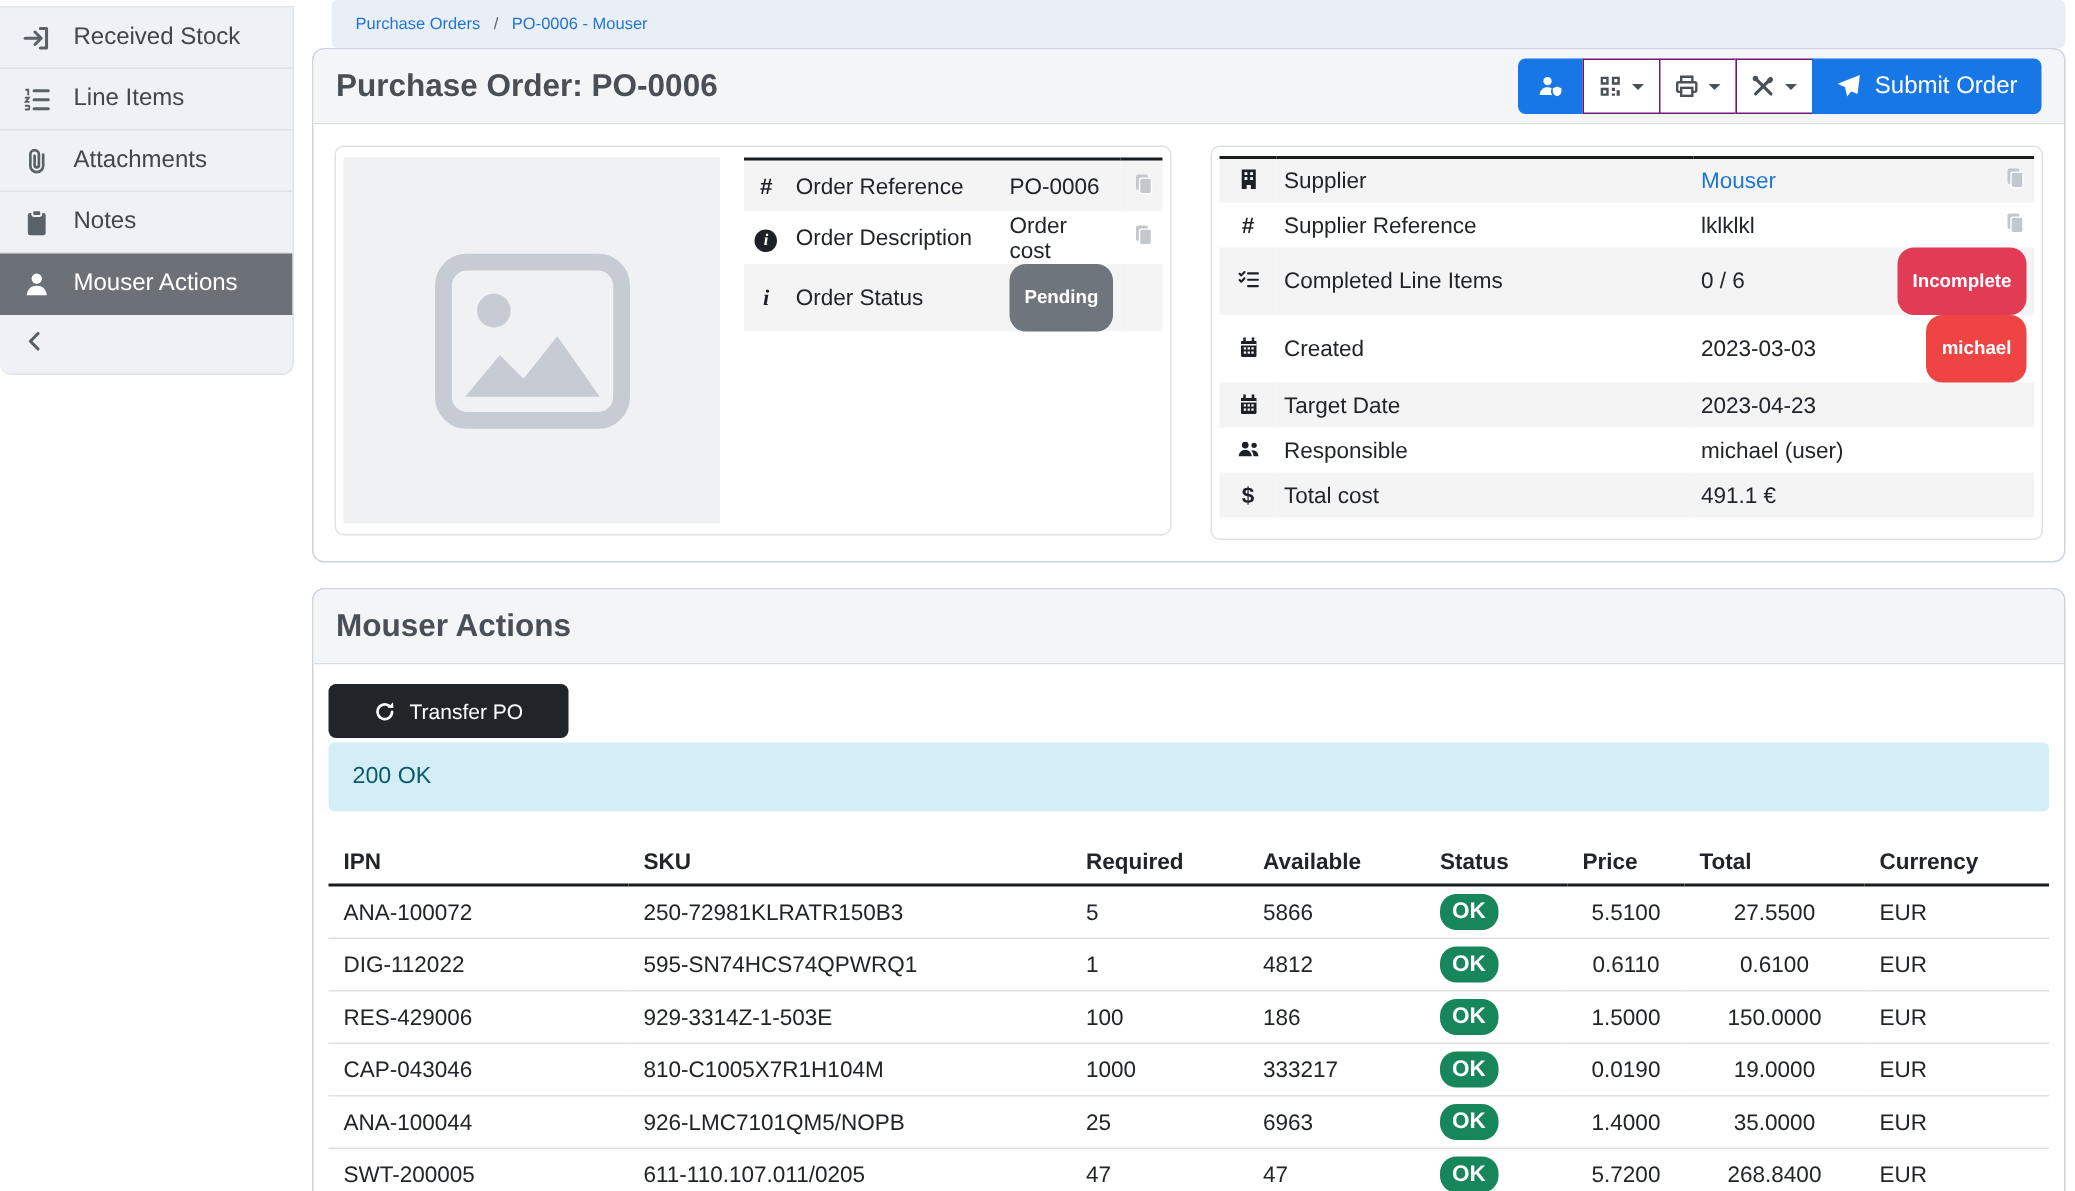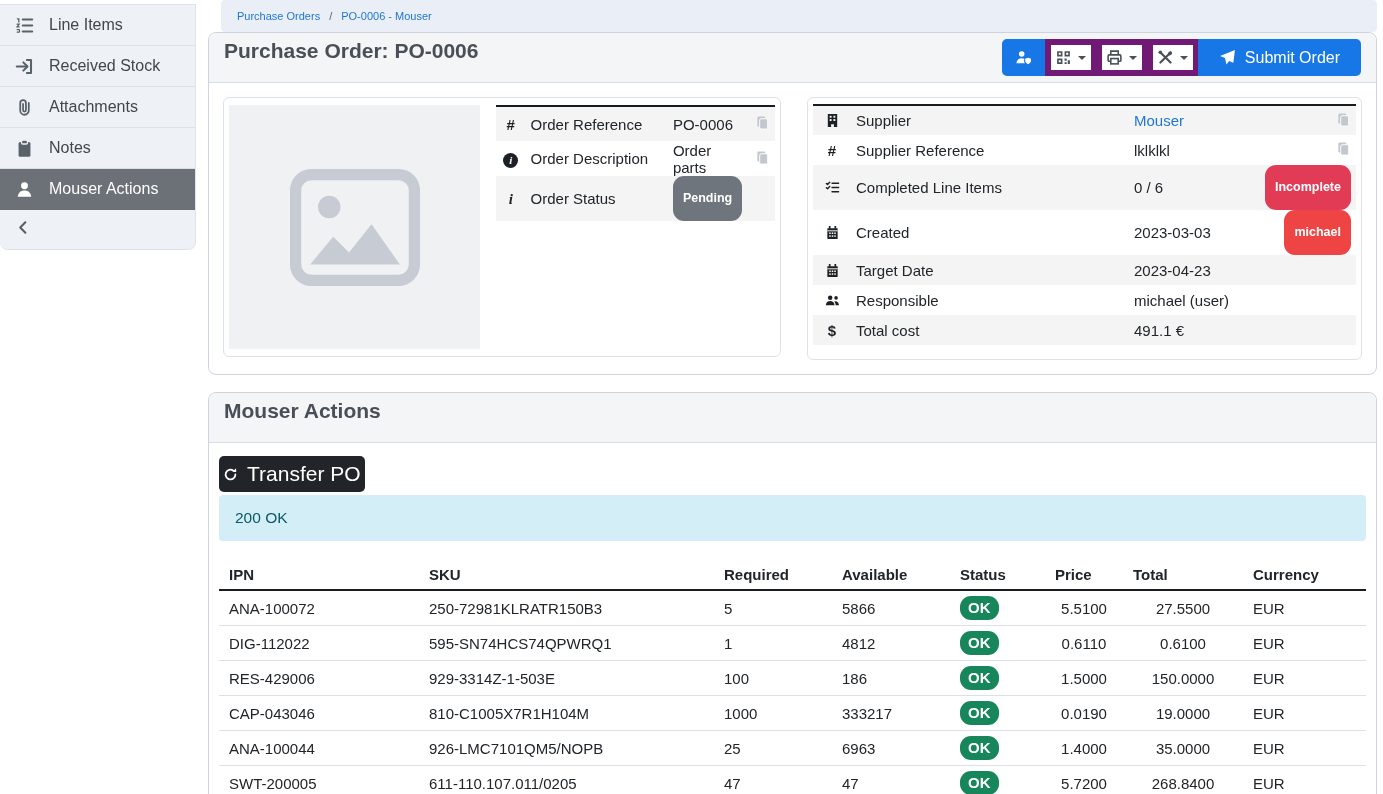--- a/index.html
+++ b/index.html
@@ -29,31 +29,31 @@
   .main { flex:1; min-width:0; padding:0 6px 0 12px; }
   .breadcrumb {
     margin-left:13px; height:32px; background:#e9eef7; border-radius:4px;
     display:flex; align-items:center; gap:9px; padding:0 16px; font-size:11px;
   }
   .breadcrumb a { color:#1f76d2; text-decoration:none; cursor:pointer; }
   .crumb-sep { color:#5f676e; }
 
   .panel { border:1px solid #cdd4dd; border-radius:8px; background:#fff; }
   .panel-hd {
-    display:flex; align-items:flex-start; justify-content:space-between;
+    display:flex; align-items:center; justify-content:space-between;
     background:#f4f5f7; border-bottom:1px solid #d8dde3; border-radius:8px 8px 0 0;
     padding:6px 15px; min-height:50px;
   }
   .panel-title { font-size:21px; font-weight:700; color:#484f56; }
 
   
   .toolbar { display:flex; }
   .tbtn {
     display:flex; align-items:center; justify-content:center; height:37px;
-    background:#fff; border:6px solid #701a75; color:#495057; cursor:pointer;
+    background:#fff; border:1px solid #701a75; color:#495057; cursor:pointer;
     margin-left:-1px; font-family:inherit; font-size:15px; padding:0;
   }
   .tbtn svg { width:17px; height:17px; }
   .tbtn.first { border-radius:5px 0 0 5px; margin-left:0; }
   .tbtn.blue { background:#1877e6; border-color:#1877e6; color:#fff; }
   .tbtn.admin { width:44px; }
   .tbtn.drop { width:52px; gap:6px; }
   .tbtn.submit { border-radius:0 5px 5px 0; font-size:16px; gap:9px; padding:0 15px; }
   .caret { width:0; height:0; border-left:4px solid transparent; border-right:4px solid transparent; border-top:4.5px solid #495057; }
 
@@ -91,64 +91,64 @@
   }
   .bg-gray  { background:#6e757c; }
   .bg-red   { background:#e23b55; }
   .bg-dark  { background:#ef4444; }
   .bg-green { background:#17865a; padding:3px 8px; font-size:15px; }
 
   
   .panel2 { margin-top:17px; min-height:420px; }
   .p2-body { padding:13px 10px; }
   .btn-dark {
-    display:inline-flex; align-items:center; gap:9px; height:36px; padding:0 4px;
+    display:inline-flex; align-items:center; gap:9px; height:36px; padding:0 30px;
     background:#212529; color:#fff; border:none; border-radius:5px;
-    font-size:21px; font-family:inherit; cursor:pointer;
+    font-size:14px; font-family:inherit; cursor:pointer;
   }
   .btn-dark svg { width:15px; height:15px; }
   .alert {
     margin-top:3px; background:#d3eef6; color:#0b5a68; border-radius:4px;
     height:46px; display:flex; align-items:center; padding:0 16px; font-size:15.5px;
   }
   .data-table { width:100%; border-collapse:collapse; margin-top:19px; font-size:15px; color:#212529; }
   .data-table th { font-weight:600; text-align:left; padding:6px 10px; height:30px; border-bottom:2px solid #1a1d20; }
   .data-table td { padding:5px 10px; height:30px; border-bottom:1px solid #dde0e4; }
   .data-table tbody tr:last-child td { border-bottom:2px solid #1a1d20; }
   .data-table tfoot td { border-bottom:1px solid #dde0e4; }
   .num { text-align:center; }
 </style>
 </head>
 <body>
 
 <div class="app">
 
   <nav class="sidebar">
+    <div class="side-item">
+      <span class="icn">
+        <svg viewBox="0 0 16 16" fill="none" stroke="currentColor" stroke-width="1.7" stroke-linecap="round" stroke-linejoin="round">
+            <path d="M1.5 8h8.5"></path>
+            <path d="M7 4.5L10.5 8 7 11.5"></path>
+            <path d="M10 2.5h3.5v11H10"></path>
+          </svg>
+      </span>
+      <span>Received Stock</span>
+    </div>
     <div class="side-item">
       <span class="icn">
         <svg viewBox="0 0 16 16" fill="none" stroke="currentColor" stroke-width="1.7" stroke-linecap="round">
             <path d="M6.5 3h8M6.5 8h8M6.5 13h8"></path>
             <g stroke-width="1.1">
               <path d="M2 2.4h1.2V5"></path>
               <path d="M1.8 6.9h1.7L1.8 9.2h1.7"></path>
               <path d="M1.8 11.4h1.5c.7 0 .7 1 0 1 .7 0 .7 1.1 0 1.1H1.8"></path>
             </g>
           </svg>
       </span>
       <span>Line Items</span>
-    </div>
-    <div class="side-item">
-      <span class="icn">
-        <svg viewBox="0 0 16 16" fill="none" stroke="currentColor" stroke-width="1.7" stroke-linecap="round" stroke-linejoin="round">
-            <path d="M1.5 8h8.5"></path>
-            <path d="M7 4.5L10.5 8 7 11.5"></path>
-            <path d="M10 2.5h3.5v11H10"></path>
-          </svg>
-      </span>
-      <span>Received Stock</span>
     </div>
     <div class="side-item">
       <span class="icn">
         <svg viewBox="0 0 16 16" fill="none" stroke="currentColor" stroke-width="1.5" stroke-linecap="round">
             <path d="M11.6 4.2v6.3a3.6 3.6 0 0 1-7.2 0V4.2a2.4 2.4 0 0 1 4.8 0v6a1.2 1.2 0 0 1-2.4 0V5"></path>
           </svg>
       </span>
       <span>Attachments</span>
     </div>
     <div class="side-item">
@@ -269,21 +269,21 @@
                       <span style="line-height:0"><svg viewBox="0 0 16 16">
                             <rect x="2.5" y="1.5" width="8.5" height="11" rx="1.5" fill="#c3c8cf"></rect>
                             <rect x="5" y="4" width="8.5" height="11" rx="1.5" fill="#c3c8cf" stroke="#fff" stroke-width="1"></rect>
                           </svg></span>
                     </button>
                   </td>
                 </tr>
                 <tr>
                   <td class="d-icon"><span class="i-circle">i</span></td>
                   <td>Order Description</td>
-                  <td>Order parts</td>
+                  <td>Order cost</td>
                   <td class="d-right">
                     <button class="copy-btn">
                       <span style="line-height:0"><svg viewBox="0 0 16 16">
                             <rect x="2.5" y="1.5" width="8.5" height="11" rx="1.5" fill="#c3c8cf"></rect>
                             <rect x="5" y="4" width="8.5" height="11" rx="1.5" fill="#c3c8cf" stroke="#fff" stroke-width="1"></rect>
                           </svg></span>
                     </button>
                   </td>
                 </tr>
                 <tr>

